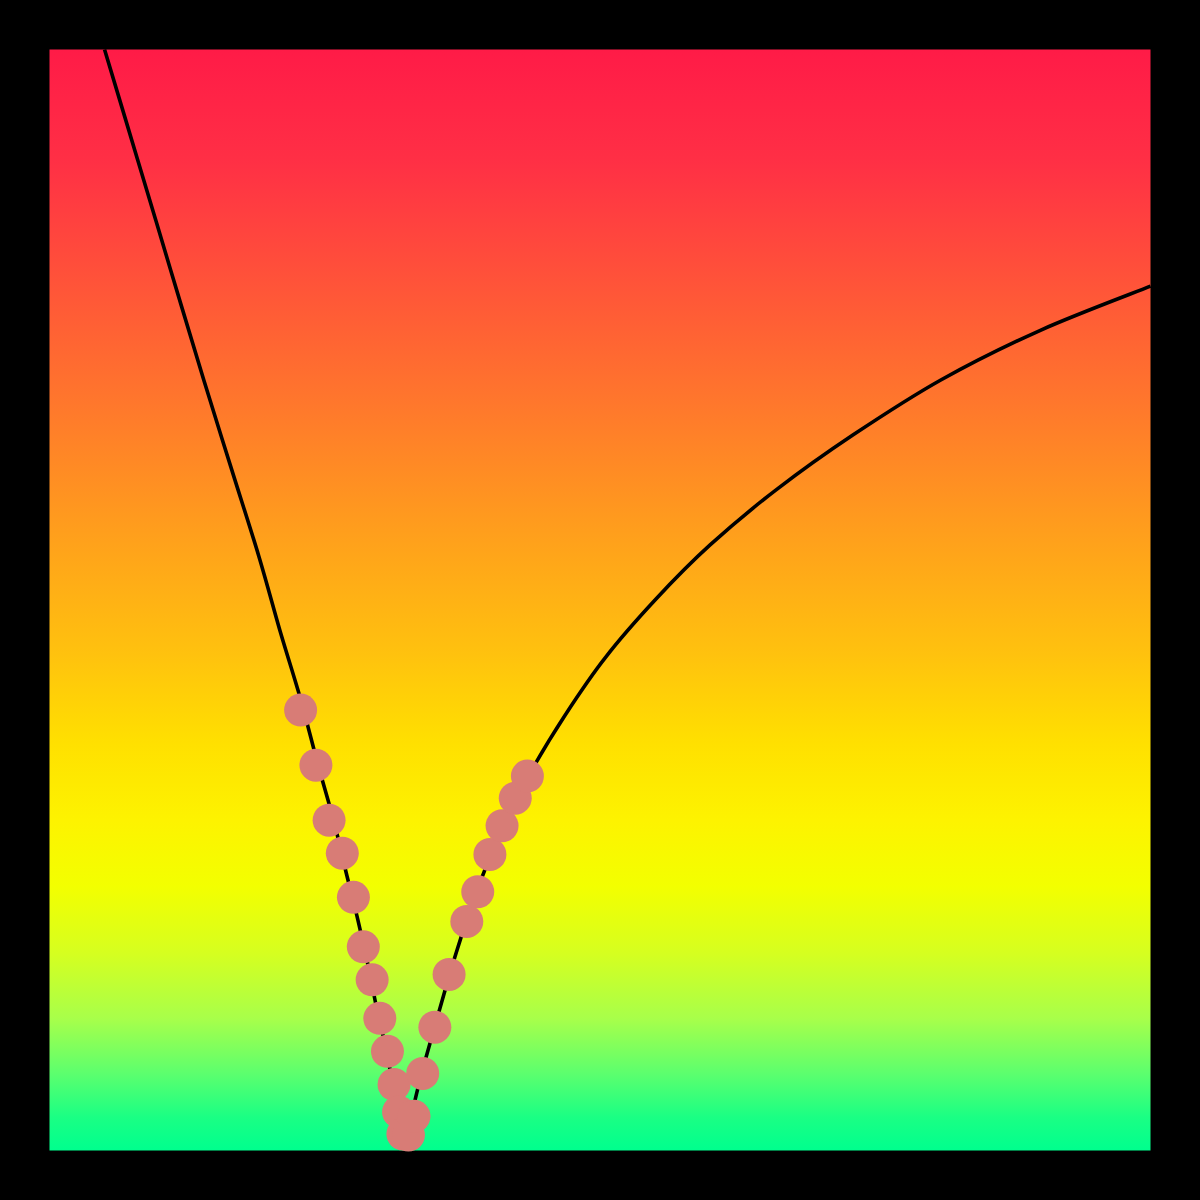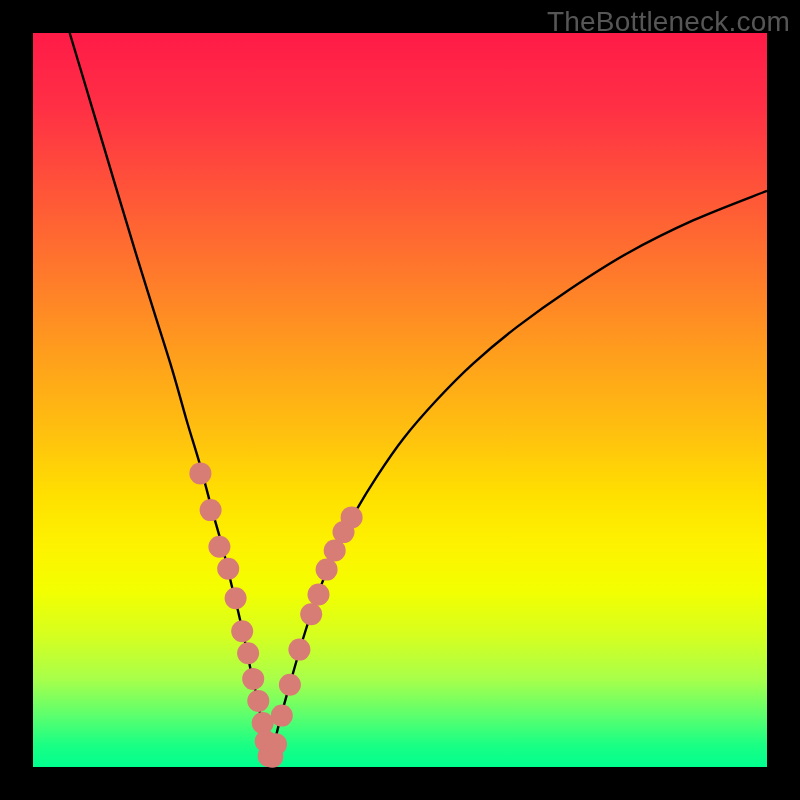--- a/index.html
+++ b/index.html
@@ -96,14 +96,13 @@
         <circle cx="266.4" cy="616.6" r="11" fill="#d87c76"></circle>
         <circle cx="278.2" cy="581.3" r="11" fill="#d87c76"></circle>
         <circle cx="285.5" cy="561.5" r="11" fill="#d87c76"></circle>
         <circle cx="293.6" cy="536.6" r="11" fill="#d87c76"></circle>
         <circle cx="301.7" cy="517.5" r="11" fill="#d87c76"></circle>
         <circle cx="310.5" cy="499.1" r="11" fill="#d87c76"></circle>
         <circle cx="318.6" cy="484.4" r="11" fill="#d87c76"></circle>
       </g>
   </svg>
 
-  <div class="watermark">TheBottleneck.com</div>
 </div>
 
 </body></html>

